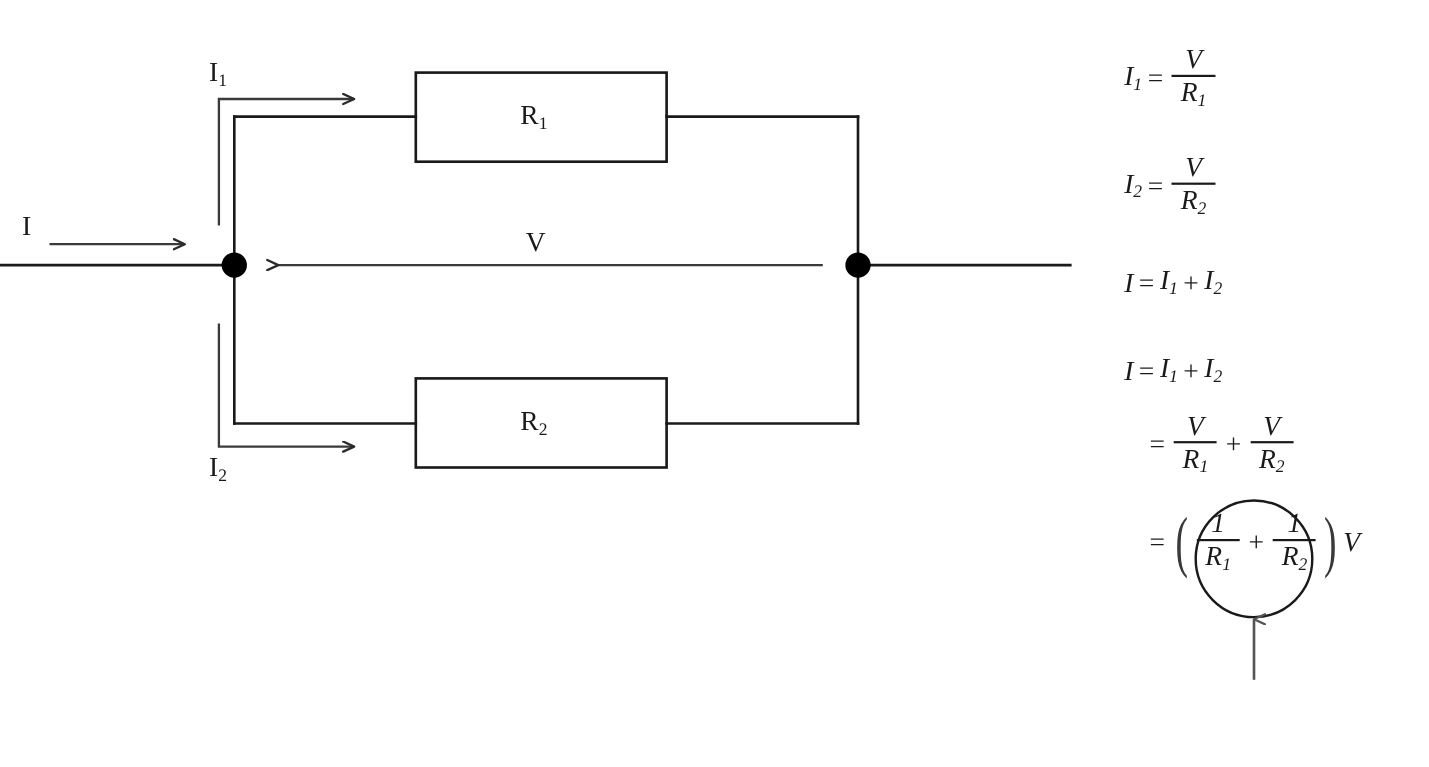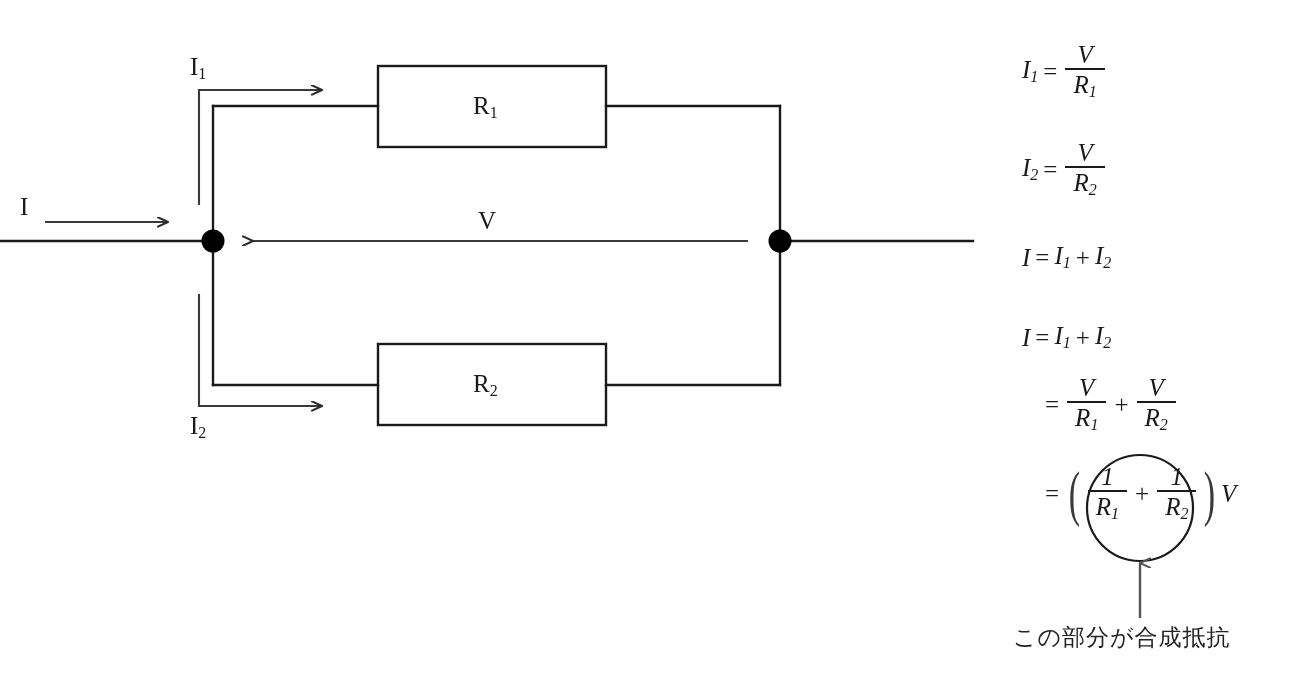--- a/index.html
+++ b/index.html
@@ -210,15 +210,14 @@
     </span>
     <span class="paren">)</span>
     <span style="margin-left:1px;">V</span>
   </div>
 
   <svg class="layer" viewBox="0 0 1299 697">
     <circle cx="1140" cy="508" r="53" fill="none" stroke="#1a1a1a" stroke-width="2.2"></circle>
     <line x1="1140" y1="618" x2="1140" y2="563" stroke="#555" stroke-width="2.4" fill="none" marker-end="url(#ahu)"></line>
   </svg>
 
-  <div class="jp" style="left:1013px; top:622px;">この部分が合成抵抗</div>
 
 </div>
 
 </body></html>

